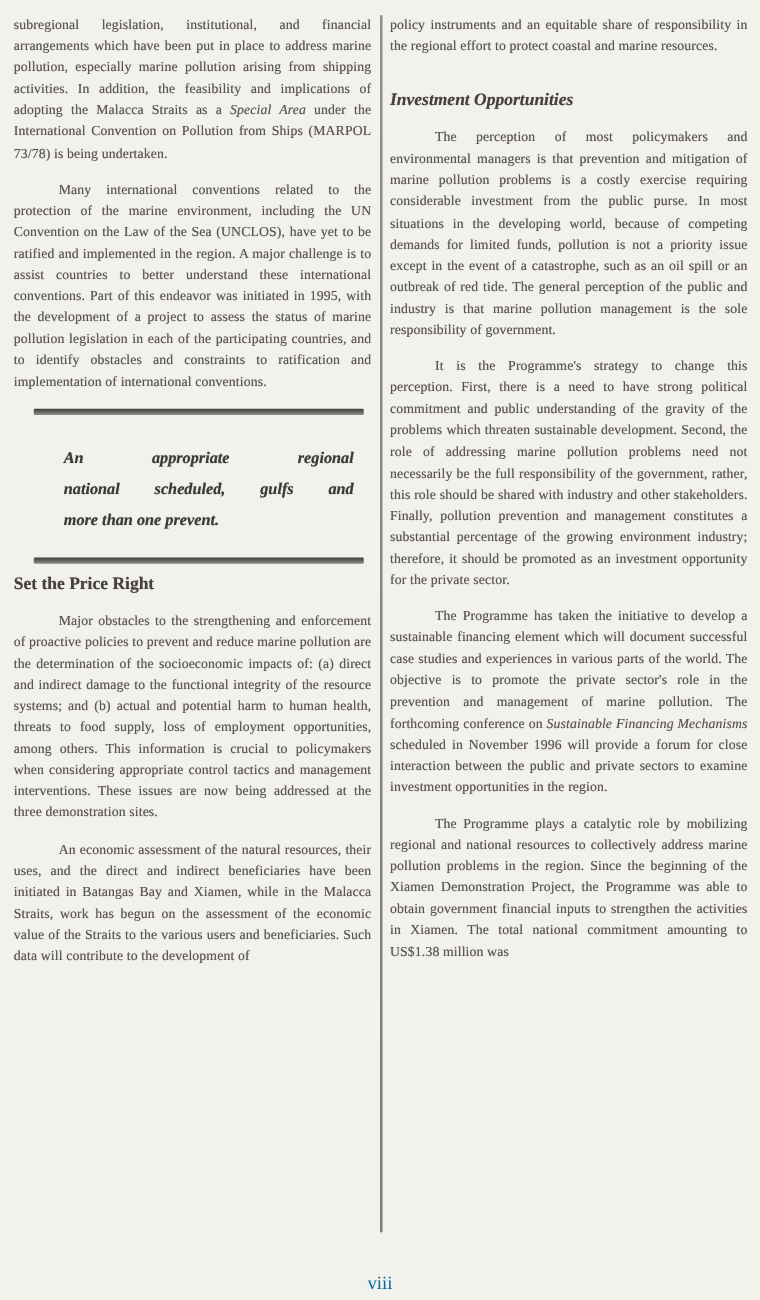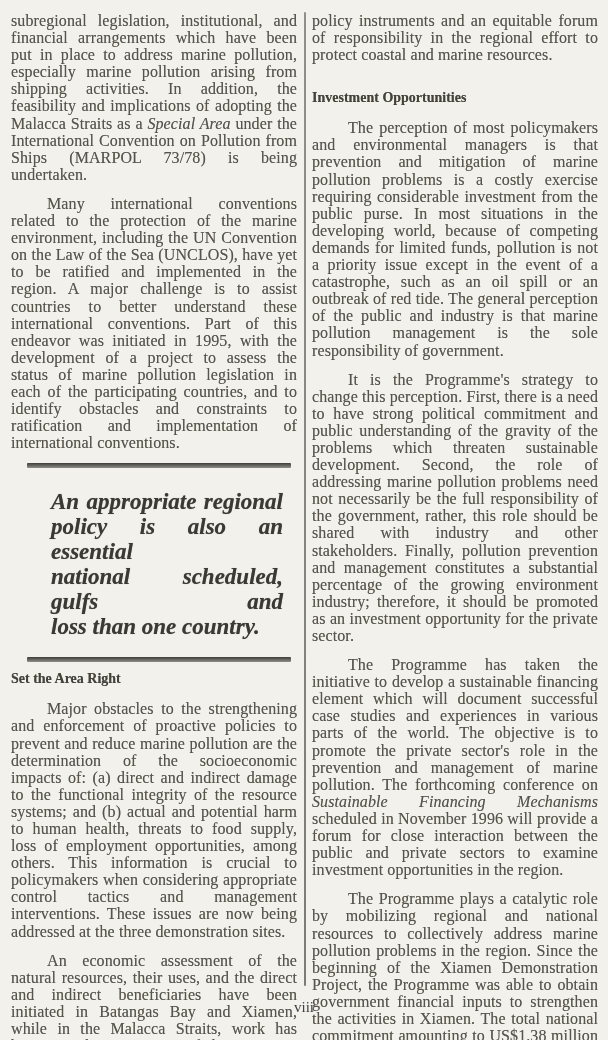--- a/index.html
+++ b/index.html
@@ -18,96 +18,95 @@
     height: 100%;
   }
   .col { width: 286px; }
   .divider {
     width: 2px;
     background: linear-gradient(#918f88, #7d7b74);
     margin: 0 6px 54px 7px;
     border-radius: 1px;
   }
   .body {
-    font-size: 16px;
+    font-size: 11px;
     line-height: 17.1px;
     text-align: justify;
     margin: 0 0 12px 0;
     letter-spacing: 0.1px;
     text-shadow: 0 0 0.6px rgba(90,87,80,0.55);
   }
   .indent { text-indent: 36px; }
   .heading {
     font-size: 14px;
     font-weight: bold;
     color: #45423b;
     line-height: 18px;
     margin: 6px 0 12px 0;
     text-shadow: 0 0 0.6px rgba(70,66,59,0.6);
   }
-  .heading-gap { margin-top: 26px; }
+  .heading-gap { margin-top: 26px; font-style: italic; }
   .pullquote { margin: 8px 6px 8px 16px; }
   .pq-rule {
     height: 5px;
     background: linear-gradient(#3d3d39, #8f8f89);
     border-radius: 1px;
   }
   .pq-text {
     padding: 21px 8px 18px 24px;
-    font-size: 23px;
+    font-size: 13px;
     font-weight: bold;
     font-style: italic;
     color: #3b3933;
     line-height: 25px;
     text-shadow: 0 0 0.7px rgba(59,57,51,0.6);
   }
   .pq-line { text-align: justify; text-align-last: justify; }
   .pq-line.pq-last { text-align-last: left; }
   .footer {
     position: absolute;
-    bottom: 24px; left: 0;
+    bottom: 4px; left: 0;
     width: 100%;
     text-align: center;
     font-size: 15px;
-    color: #404040;
+    color: #0369a1;
   }
   em { font-style: italic; }
 </style>
 </head>
 <body>
 
 <div class="page">
 
   <div class="col col-left">
     <p class="body"><span>subregional legislation, institutional, and financial arrangements which have been put in place to address marine pollution, especially marine pollution arising from shipping activities. In addition, the feasibility and implications of adopting the Malacca Straits as a </span><em>Special Area</em><span> under the International Convention on Pollution from Ships (MARPOL 73/78) is being undertaken.</span></p>
 
     <p class="body indent">Many international conventions related to the protection of the marine environment, including the UN Convention on the Law of the Sea (UNCLOS), have yet to be ratified and implemented in the region. A major challenge is to assist countries to better understand these international conventions. Part of this endeavor was initiated in 1995, with the development of a project to assess the status of marine pollution legislation in each of the participating countries, and to identify obstacles and constraints to ratification and implementation of international conventions.</p>
 
     <div class="pullquote">
       <div class="pq-rule"></div>
       <div class="pq-text">
         <div class="pq-line">An appropriate regional</div>
-        <div class="pq-line">policy is also an essential</div>
         <div class="pq-line">national scheduled, gulfs and</div>
-        <div class="pq-line pq-last">loss than one country.</div>
+        <div class="pq-line pq-last">more than one prevent.</div>
       </div>
       <div class="pq-rule"></div>
     </div>
 
-    <h3 class="heading">Set the Area Right</h3>
+    <h3 class="heading">Set the Price Right</h3>
 
     <p class="body indent">Major obstacles to the strengthening and enforcement of proactive policies to prevent and reduce marine pollution are the determination of the socioeconomic impacts of: (a) direct and indirect damage to the functional integrity of the resource systems; and (b) actual and potential harm to human health, threats to food supply, loss of employment opportunities, among others. This information is crucial to policymakers when considering appropriate control tactics and management interventions. These issues are now being addressed at the three demonstration sites.</p>
 
     <p class="body indent">An economic assessment of the natural resources, their uses, and the direct and indirect beneficiaries have been initiated in Batangas Bay and Xiamen, while in the Malacca Straits, work has begun on the assessment of the economic value of the Straits to the various users and beneficiaries. Such data will contribute to the development of</p>
   </div>
 
   <div class="divider"></div>
 
   <div class="col col-right">
-    <p class="body">policy instruments and an equitable forum of responsibility in the regional effort to protect coastal and marine resources.</p>
+    <p class="body">policy instruments and an equitable share of responsibility in the regional effort to protect coastal and marine resources.</p>
 
     <h3 class="heading heading-gap">Investment Opportunities</h3>
 
     <p class="body indent">The perception of most policymakers and environmental managers is that prevention and mitigation of marine pollution problems is a costly exercise requiring considerable investment from the public purse. In most situations in the developing world, because of competing demands for limited funds, pollution is not a priority issue except in the event of a catastrophe, such as an oil spill or an outbreak of red tide. The general perception of the public and industry is that marine pollution management is the sole responsibility of government.</p>
 
     <p class="body indent">It is the Programme's strategy to change this perception. First, there is a need to have strong political commitment and public understanding of the gravity of the problems which threaten sustainable development. Second, the role of addressing marine pollution problems need not necessarily be the full responsibility of the government, rather, this role should be shared with industry and other stakeholders. Finally, pollution prevention and management constitutes a substantial percentage of the growing environment industry; therefore, it should be promoted as an investment opportunity for the private sector.</p>
 
     <p class="body indent"><span>The Programme has taken the initiative to develop a sustainable financing element which will document successful case studies and experiences in various parts of the world. The objective is to promote the private sector's role in the prevention and management of marine pollution. The forthcoming conference on </span><em>Sustainable Financing Mechanisms</em><span> scheduled in November 1996 will provide a forum for close interaction between the public and private sectors to examine investment opportunities in the region.</span></p>
 
 

